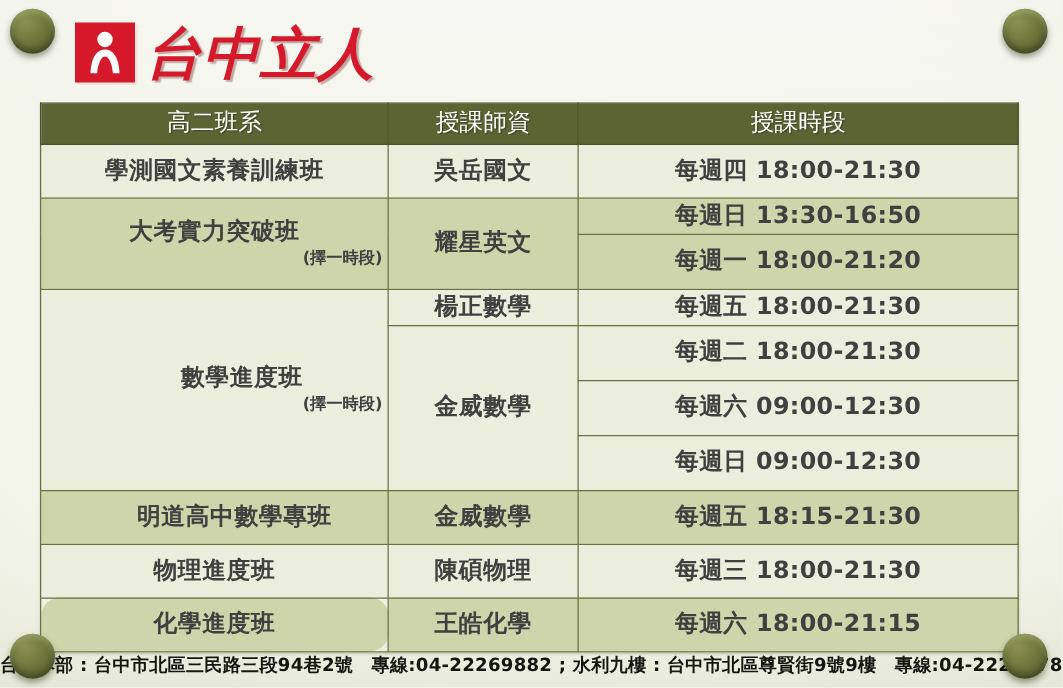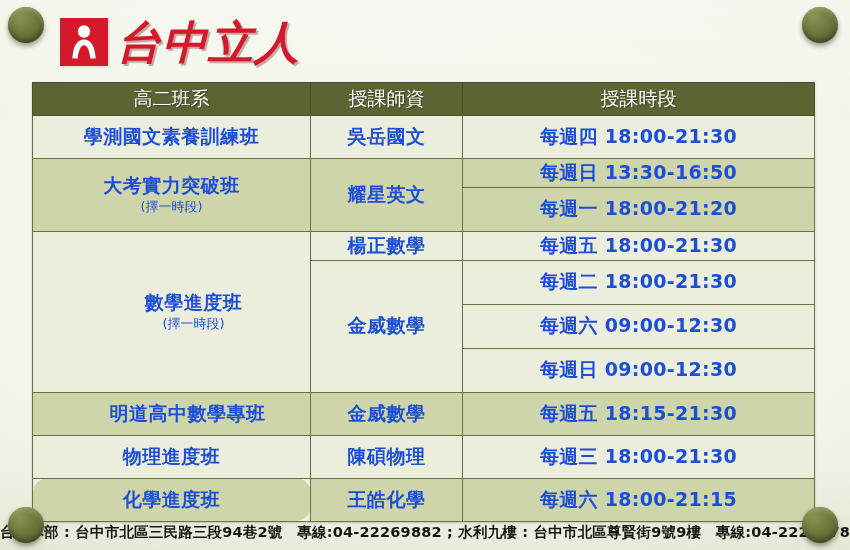--- a/index.html
+++ b/index.html
@@ -126,21 +126,21 @@
     width: 660px;
     border-collapse: collapse;
     table-layout: fixed;
     z-index: 3;
     box-shadow: 0 1px 2px rgba(70,75,40,0.25);
   }
   #schedule th, #schedule td {
     border: 1px solid #6a7040;
     text-align: center;
     vertical-align: middle;
-    color: #1d4ed8;
+    color: #404040;
     font-size: 19px;
     padding: 2px 4px;
     line-height: 1.25;
   }
   #schedule thead th {
     background: #5c6434;
     color: #ffffff;
     font-size: 19px;
     font-weight: normal;
     height: 28px;
@@ -155,23 +155,24 @@
   tr.band-dark  td { background: #ced5ab; }
 
   .class-name {
     font-size: 20px;
     font-weight: bold;
     letter-spacing: 0.5px;
   }
   .class-note {
     display: block;
     font-size: 13px;
-    font-weight: normal;
+    font-weight: bold;
     letter-spacing: 0;
     margin-top: 1px;
+    text-align: right;
   }
   .teacher {
     font-size: 20px;
     font-weight: bold;
     letter-spacing: 0.5px;
   }
   .timeslot {
     font-size: 19.5px;
     font-weight: bold;
     letter-spacing: 0.3px;

